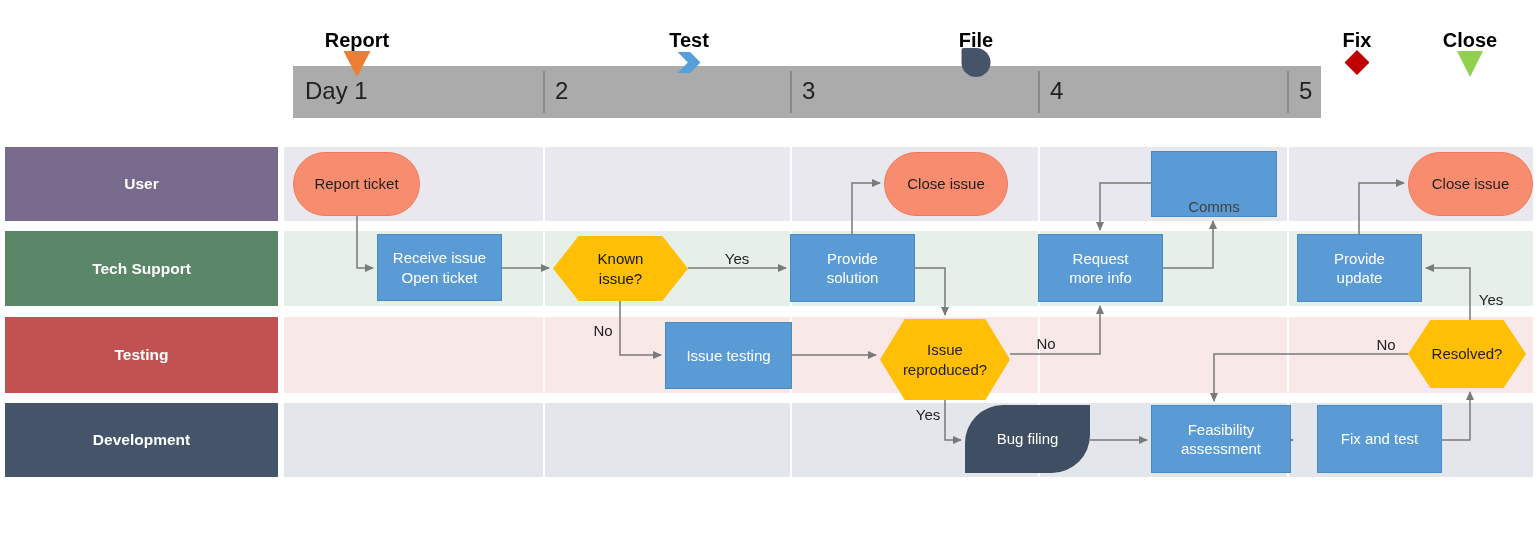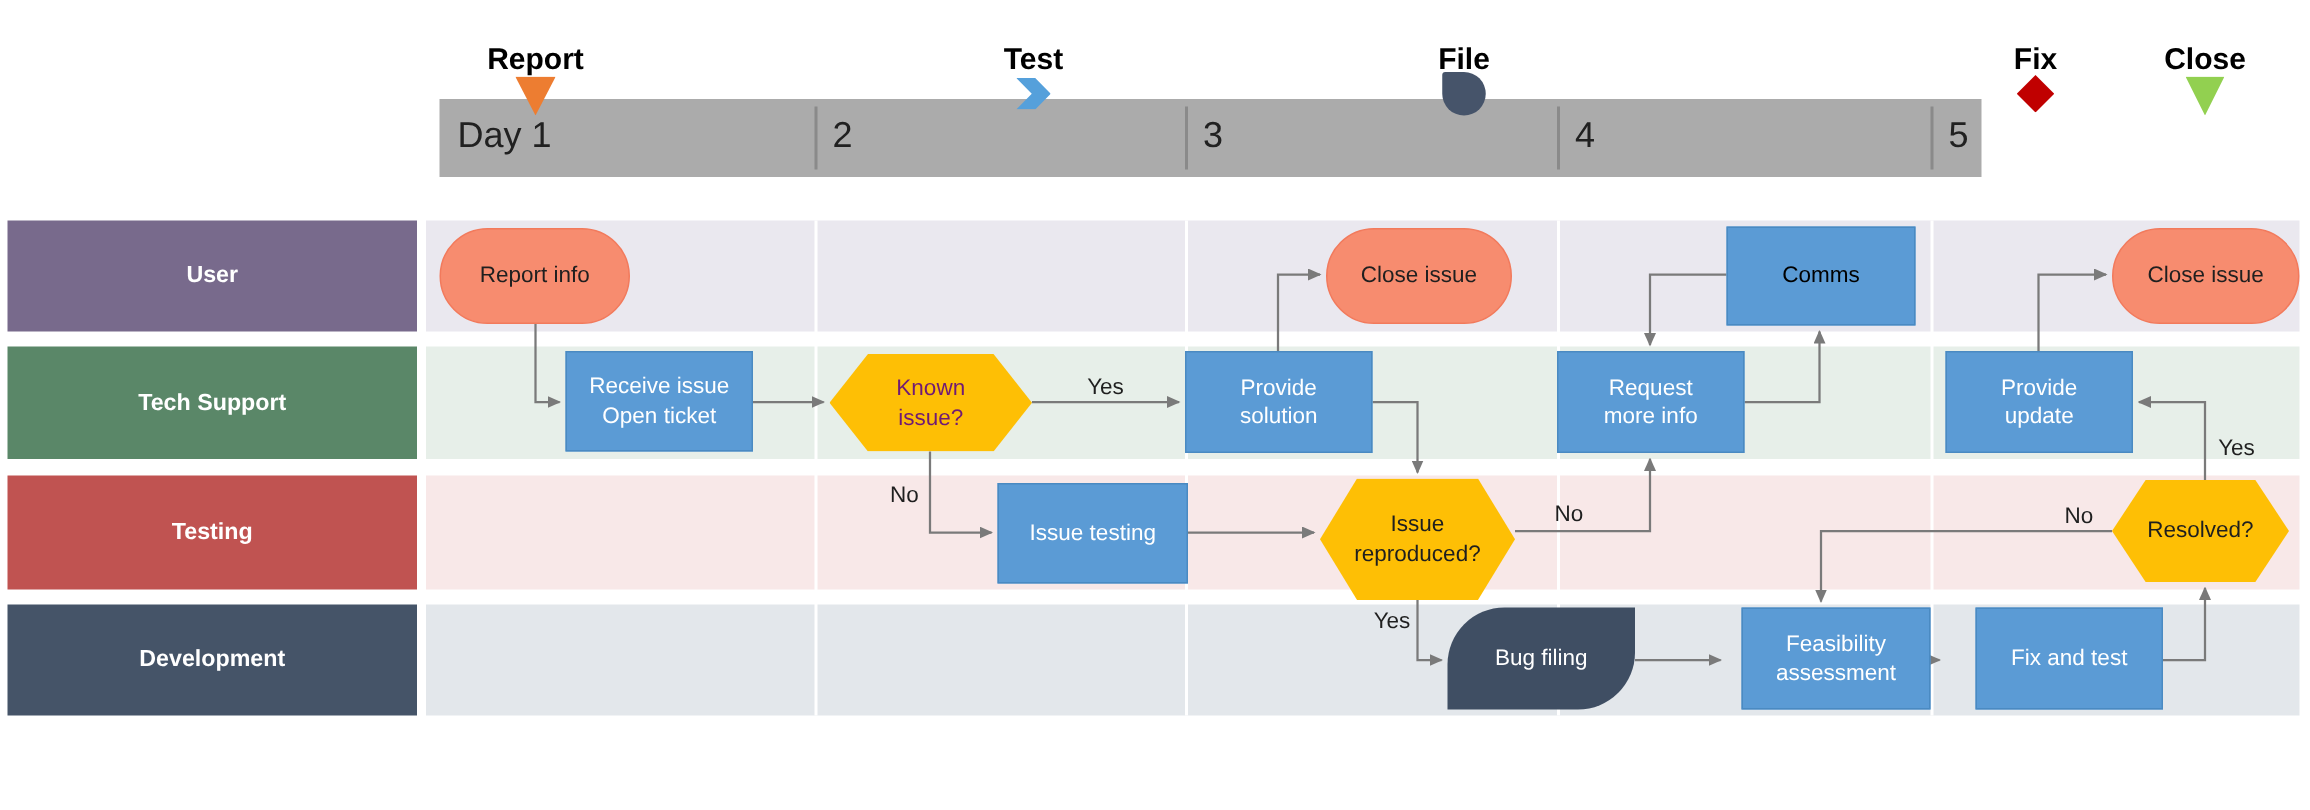--- a/index.html
+++ b/index.html
@@ -142,38 +142,38 @@
       <polyline points="1151,183 1100,183 1100,230" fill="none" stroke="#7A7A7A" stroke-width="1.5" marker-end="url(#arr)"></polyline>
       <polyline points="1090,440 1147,440" fill="none" stroke="#7A7A7A" stroke-width="1.5" marker-end="url(#arr)"></polyline>
       <polyline points="1277,440 1293,440" fill="none" stroke="#7A7A7A" stroke-width="1.5" marker-end="url(#arr)"></polyline>
       <polyline points="1422,440 1470,440 1470,392" fill="none" stroke="#7A7A7A" stroke-width="1.5" marker-end="url(#arr)"></polyline>
       <polyline points="1470,320 1470,268 1426,268" fill="none" stroke="#7A7A7A" stroke-width="1.5" marker-end="url(#arr)"></polyline>
       <polyline points="1408,354 1214,354 1214,401" fill="none" stroke="#7A7A7A" stroke-width="1.5" marker-end="url(#arr)"></polyline>
       <polyline points="1359,234 1359,183 1404,183" fill="none" stroke="#7A7A7A" stroke-width="1.5" marker-end="url(#arr)"></polyline>
     </svg>
   <div id="nodes">
       <div class="node pill" style="left: 293px; top: 152px; width: 127px; height: 64px; background: rgb(247, 140, 111); color: rgb(31, 31, 31); border: 1px solid rgb(242, 122, 92);">
-        <div>Report info</div>
+        <div>Report ticket</div>
       </div>
       <div class="node rect" style="left: 377px; top: 234px; width: 125px; height: 67px; background: rgb(91, 155, 213); color: rgb(255, 255, 255); border: 1px solid rgb(74, 138, 194);">
         <div>Receive issue</div>
         <div>Open ticket</div>
       </div>
-      <div class="node hex" style="left: 553px; top: 236px; width: 135px; height: 65px; background: rgb(254, 191, 5); color: #701a75;">
+      <div class="node hex" style="left: 553px; top: 236px; width: 135px; height: 65px; background: rgb(254, 191, 5); color: #0f172a;">
         <div>Known</div>
         <div>issue?</div>
       </div>
       <div class="node rect" style="left: 790px; top: 234px; width: 125px; height: 68px; background: rgb(91, 155, 213); color: rgb(255, 255, 255); border: 1px solid rgb(74, 138, 194);">
         <div>Provide</div>
         <div>solution</div>
       </div>
       <div class="node pill" style="left: 884px; top: 152px; width: 124px; height: 64px; background: rgb(247, 140, 111); color: rgb(31, 31, 31); border: 1px solid rgb(242, 122, 92);">
         <div>Close issue</div>
       </div>
-      <div class="node rect" style="left: 1151px; top: 151px; width: 126px; height: 66px; background: rgb(91, 155, 213); color: #000000; border: 1px solid rgb(74, 138, 194);">
+      <div class="node rect" style="left: 1151px; top: 151px; width: 126px; height: 66px; background: rgb(91, 155, 213); color: #404040; border: 1px solid rgb(74, 138, 194); justify-content: flex-end;">
         <div>Comms</div>
       </div>
       <div class="node rect" style="left: 1038px; top: 234px; width: 125px; height: 68px; background: rgb(91, 155, 213); color: rgb(255, 255, 255); border: 1px solid rgb(74, 138, 194);">
         <div>Request</div>
         <div>more info</div>
       </div>
       <div class="node rect" style="left: 1297px; top: 234px; width: 125px; height: 68px; background: rgb(91, 155, 213); color: rgb(255, 255, 255); border: 1px solid rgb(74, 138, 194);">
         <div>Provide</div>
         <div>update</div>
       </div>
@@ -186,21 +186,21 @@
       <div class="node hex" style="left: 880px; top: 319px; width: 130px; height: 81px; background: rgb(254, 191, 5); color: rgb(31, 31, 31);">
         <div>Issue</div>
         <div>reproduced?</div>
       </div>
       <div class="node hex" style="left: 1408px; top: 320px; width: 118px; height: 68px; background: rgb(254, 191, 5); color: rgb(31, 31, 31);">
         <div>Resolved?</div>
       </div>
       <div class="node card" style="left: 965px; top: 405px; width: 125px; height: 68px; background: rgb(63, 78, 99); color: rgb(255, 255, 255);">
         <div>Bug filing</div>
       </div>
-      <div class="node rect" style="left: 1151px; top: 405px; width: 126px; height: 68px; background: rgb(91, 155, 213); color: rgb(255, 255, 255); border: 1px solid rgb(74, 138, 194); margin-left: 10px;">
+      <div class="node rect" style="left: 1151px; top: 405px; width: 140px; height: 68px; background: rgb(91, 155, 213); color: rgb(255, 255, 255); border: 1px solid rgb(74, 138, 194);">
         <div>Feasibility</div>
         <div>assessment</div>
       </div>
       <div class="node rect" style="left: 1297px; top: 405px; width: 125px; height: 68px; background: rgb(91, 155, 213); color: rgb(255, 255, 255); border: 1px solid rgb(74, 138, 194); margin-left: 20px;">
         <div>Fix and test</div>
       </div>
     </div>
   <div id="edgelabels">
       <span class="edge-label" style="left: 737px; top: 258px;">Yes</span>
       <span class="edge-label" style="left: 603px; top: 330px;">No</span>

